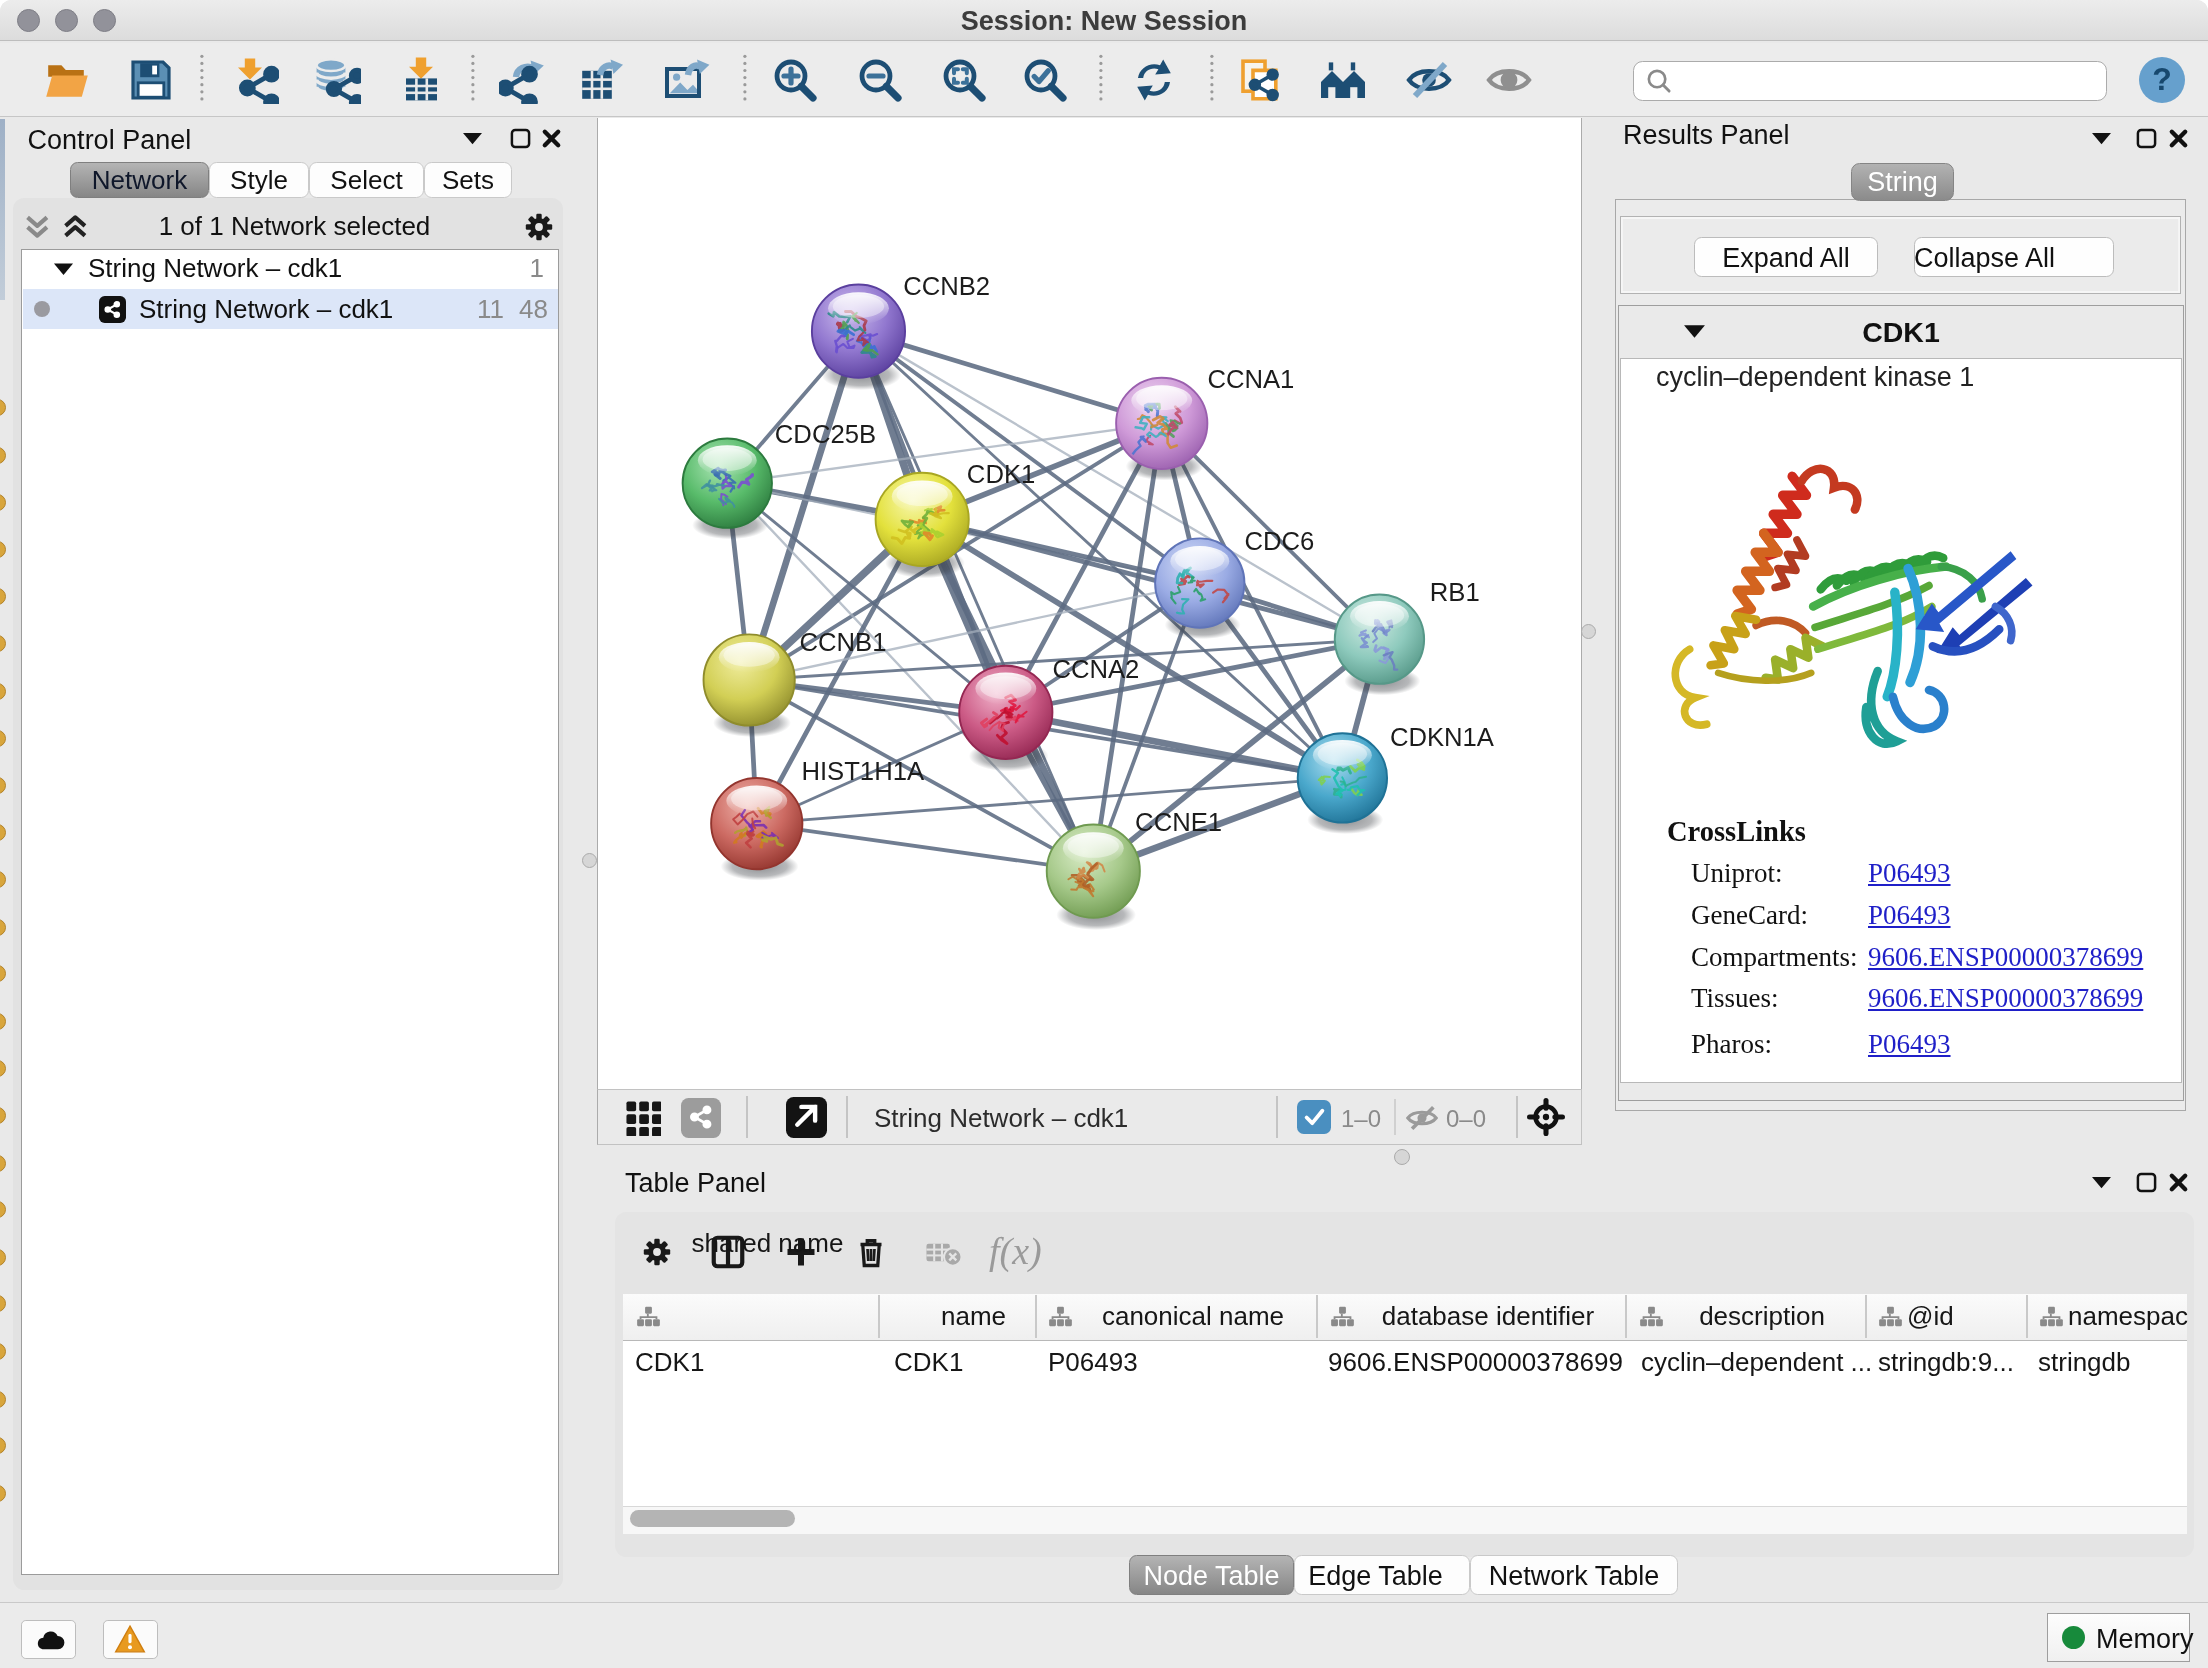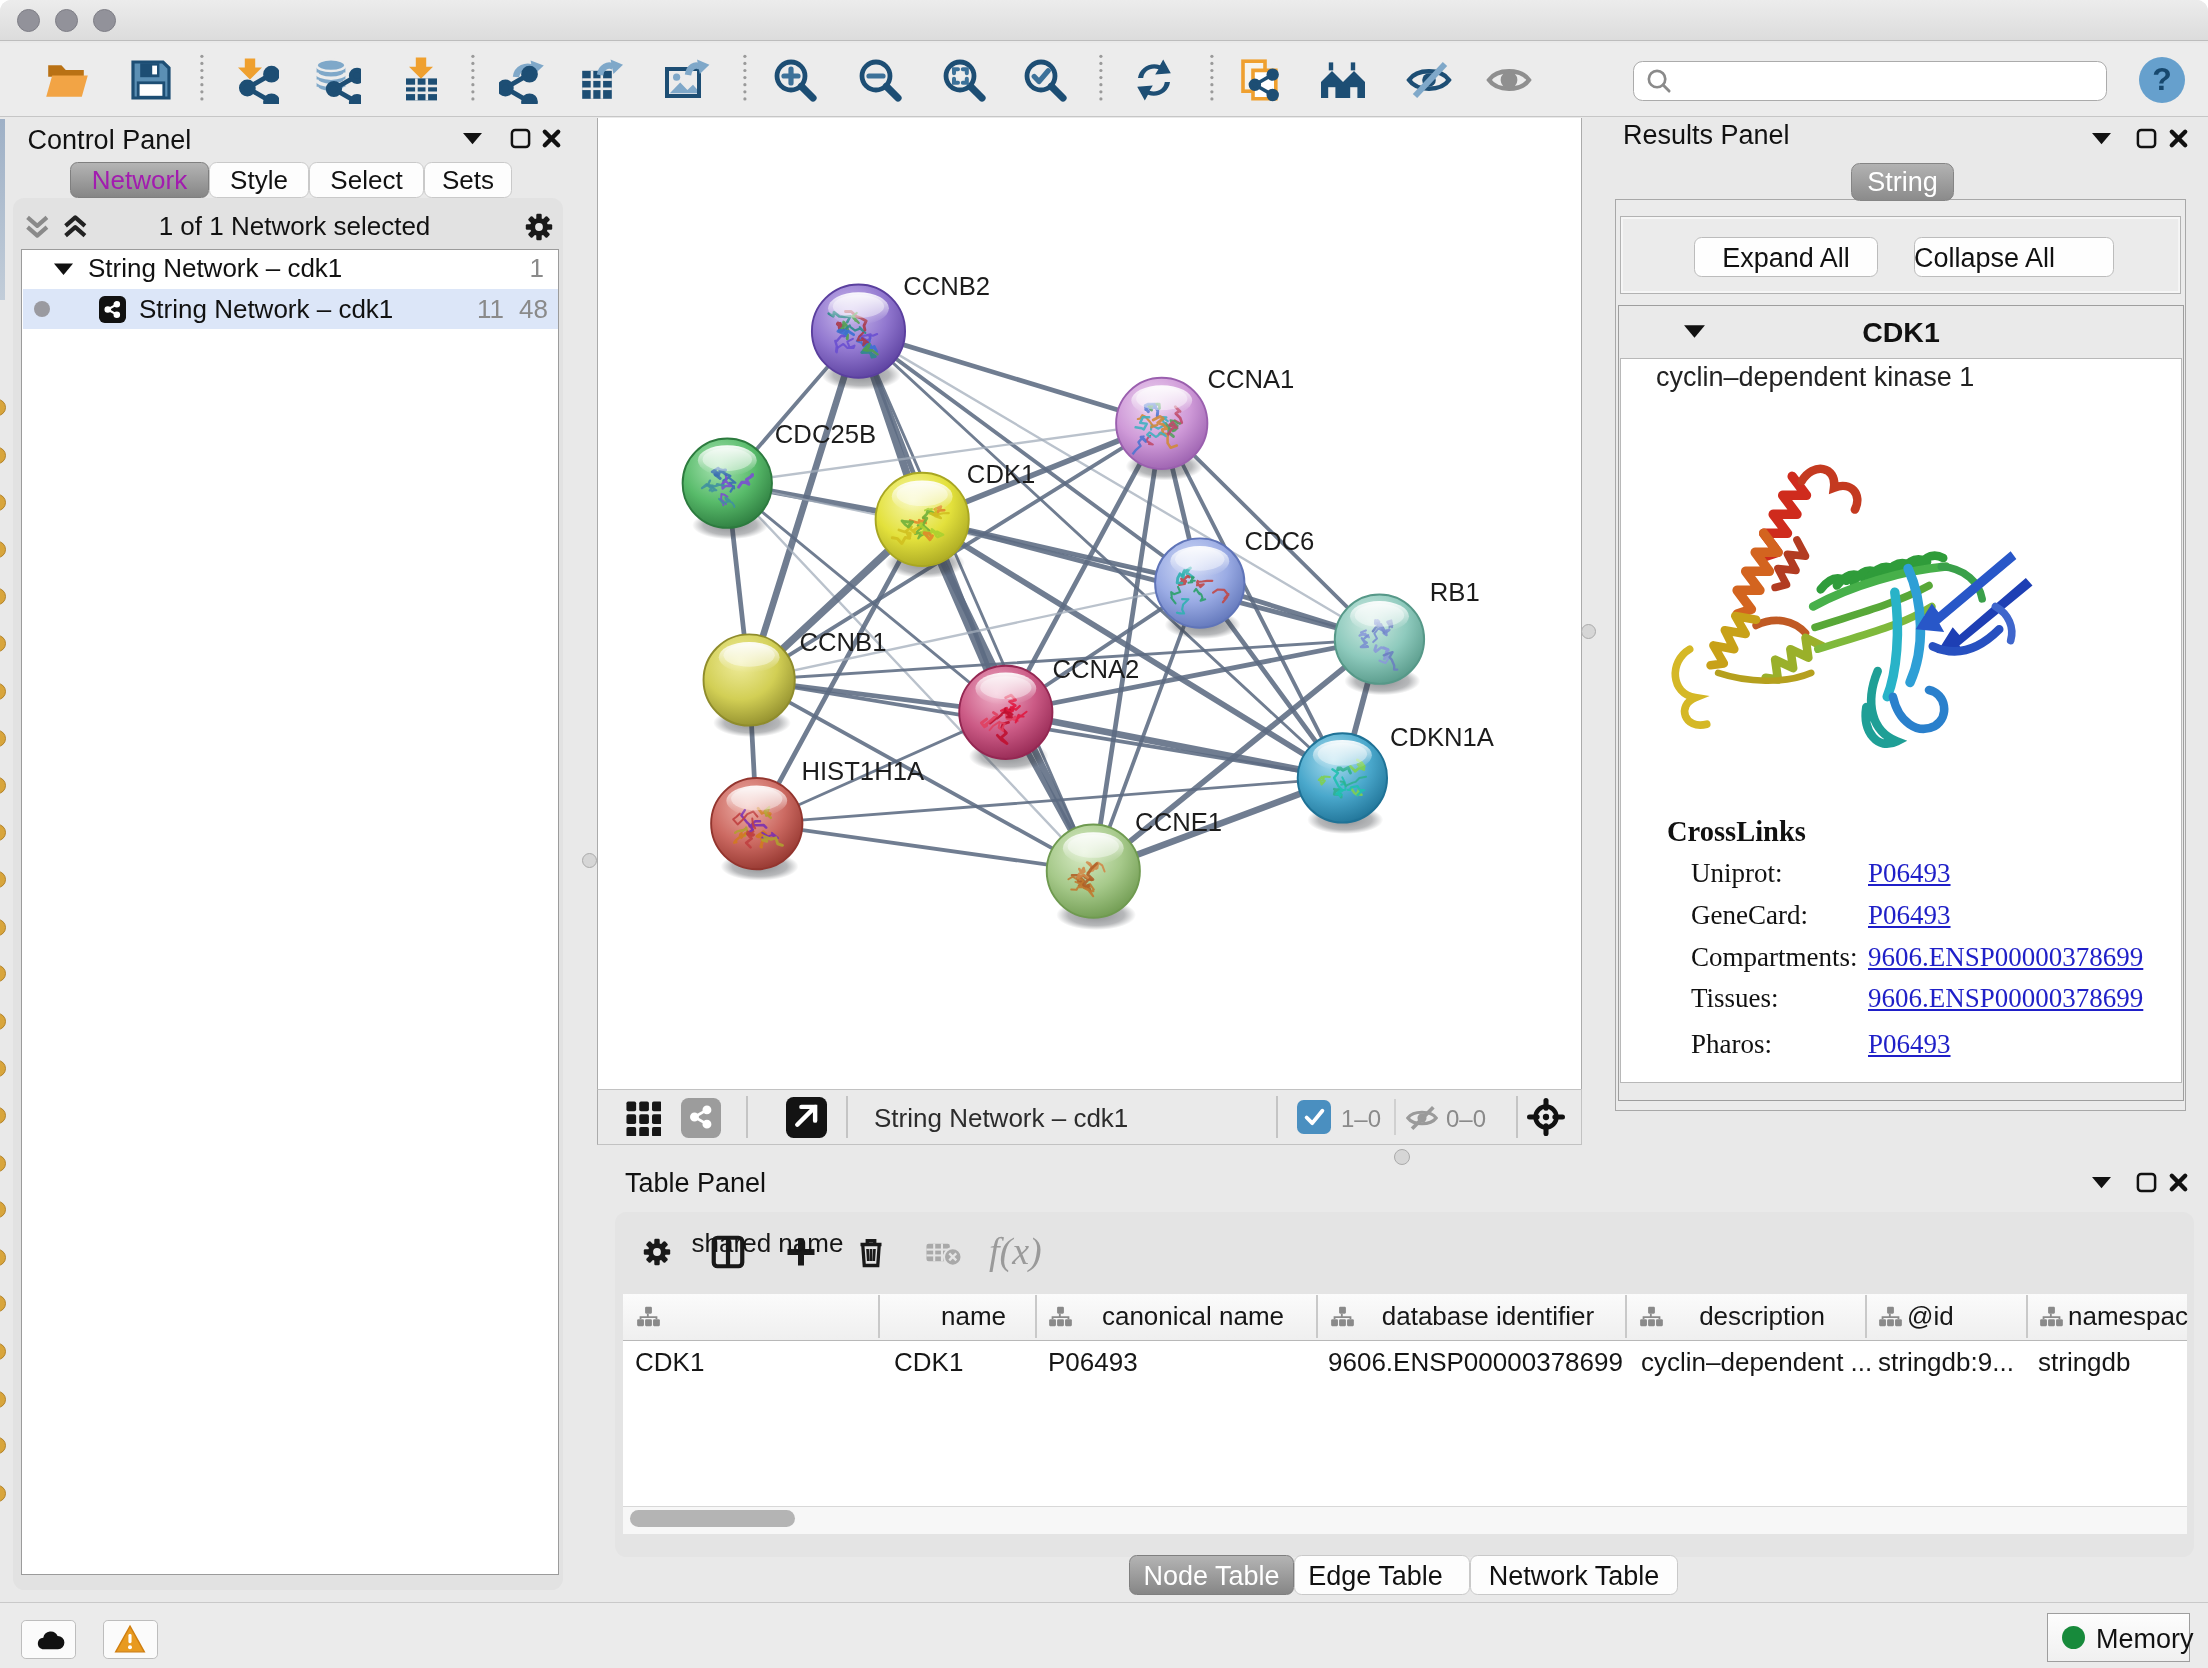--- a/index.html
+++ b/index.html
@@ -7,20 +7,21 @@
 #win{position:relative;width:2208px;height:1668px;background:#e9e9e9;overflow:hidden;border-radius:11.4px 11.4px 0 0;}
 .abs{position:absolute;}
 .txt{position:absolute;white-space:nowrap;}
 
 </style></head><body>
 <div id="win">
 <div class="abs" style="left:0;top:0;width:2208px;height:41px;background:linear-gradient(#ececec,#dcdcdc);border-bottom:1.9px solid #bdbdbd;border-radius:11.4px 11.4px 0 0;"></div>
 <div class="abs" style="left:17px;top:8.6px;width:23px;height:23px;border-radius:50%;background:#92929a;border:1px solid #7e7e86;"></div>
 <div class="abs" style="left:55px;top:8.6px;width:23px;height:23px;border-radius:50%;background:#92929a;border:1px solid #7e7e86;"></div>
 <div class="abs" style="left:93px;top:8.6px;width:23px;height:23px;border-radius:50%;background:#92929a;border:1px solid #7e7e86;"></div>
+<div class="txt" style="left:0;top:5.7px;width:2208px;text-align:center;font-size:27px;font-weight:700;color:#3c3c3c;">Session: New Session</div>
 <div class="abs" style="left:0;top:43px;width:2208px;height:74px;background:#ececec;border-bottom:1.9px solid #c6c6c6;"></div>
 <svg style="position:absolute;left:43px;top:56px;" width="48" height="48" viewBox="0 0 24 24">
       <path d="M2.6 4.6h6.6l2.2 2.4h9v3.4H2.6z" fill="#b97114"></path>
       <path d="M1.6 20.4 L4.6 9.8 H22.4 L19.4 20.4 Z" fill="#f2a445"></path>
     </svg>
 <svg style="position:absolute;left:127px;top:56px;" width="48" height="48" viewBox="0 0 24 24">
       <path d="M3 3h15l3 3v15H3z" fill="#5b8fb4" stroke="#1d4e74" stroke-width="1.6"></path>
       <rect x="6.6" y="3.6" width="9.6" height="7" fill="#1d4e74"></rect>
       <rect x="12.6" y="4.8" width="2.4" height="4.4" fill="#fff"></rect>
       <rect x="5.6" y="13.4" width="12.8" height="7.2" fill="#fff" stroke="#1d4e74" stroke-width="1.4"></rect>
@@ -232,21 +233,21 @@
 <svg style="position:absolute;left:462px;top:132px;" width="21" height="13.3" viewBox="0 0 22 14">
       <path d="M1 1h20l-10 12z" fill="#111"></path>
     </svg>
     <svg style="position:absolute;left:510px;top:128px;" width="21" height="21" viewBox="0 0 22 22">
       <rect x="2" y="2" width="18" height="18" rx="3.5" fill="none" stroke="#111" stroke-width="2.6"></rect>
     </svg>
     <svg style="position:absolute;left:541px;top:128px;" width="21" height="21" viewBox="0 0 22 22">
       <path d="M4 4 L18 18 M18 4 L4 18" stroke="#111" stroke-width="4.6" stroke-linecap="round"></path>
     </svg>
 <div class="abs" style="left:70px;top:162px;width:139px;height:36px;border-radius:7.6px;background:linear-gradient(#b4b4b4,#868686);border:1px solid #7f7f7f;"></div>
-    <div class="txt" style="left:70px;top:165px;width:139px;text-align:center;font-size:26px;color:#a21caf;">Network</div>
+    <div class="txt" style="left:70px;top:165px;width:139px;text-align:center;font-size:26px;color:#0f172a;">Network</div>
 <div class="abs" style="left:209px;top:162px;width:100px;height:36px;border-radius:7.6px;background:#fdfdfd;border:1px solid #c9c9c9;"></div>
     <div class="txt" style="left:209px;top:165px;width:100px;text-align:center;font-size:26px;color:#111;">Style</div>
 <div class="abs" style="left:309px;top:162px;width:115px;height:36px;border-radius:7.6px;background:#fdfdfd;border:1px solid #c9c9c9;"></div>
     <div class="txt" style="left:309px;top:165px;width:115px;text-align:center;font-size:26px;color:#111;">Select</div>
 <div class="abs" style="left:424px;top:162px;width:88px;height:36px;border-radius:7.6px;background:#fdfdfd;border:1px solid #c9c9c9;"></div>
     <div class="txt" style="left:424px;top:165px;width:88px;text-align:center;font-size:26px;color:#111;">Sets</div>
 <div class="abs" style="left:13.3px;top:198px;width:550px;height:1392px;background:#e2e2e2;border-radius:11.4px;"></div>
 <svg style="position:absolute;left:23px;top:215px;" width="28.5" height="23" viewBox="0 0 22 19">
       <path d="M3 2 L11 9 L19 2 M3 10 L11 17 L19 10" fill="none" stroke="#8a8a8a" stroke-width="3.4" stroke-linejoin="round"></path>
     </svg>

